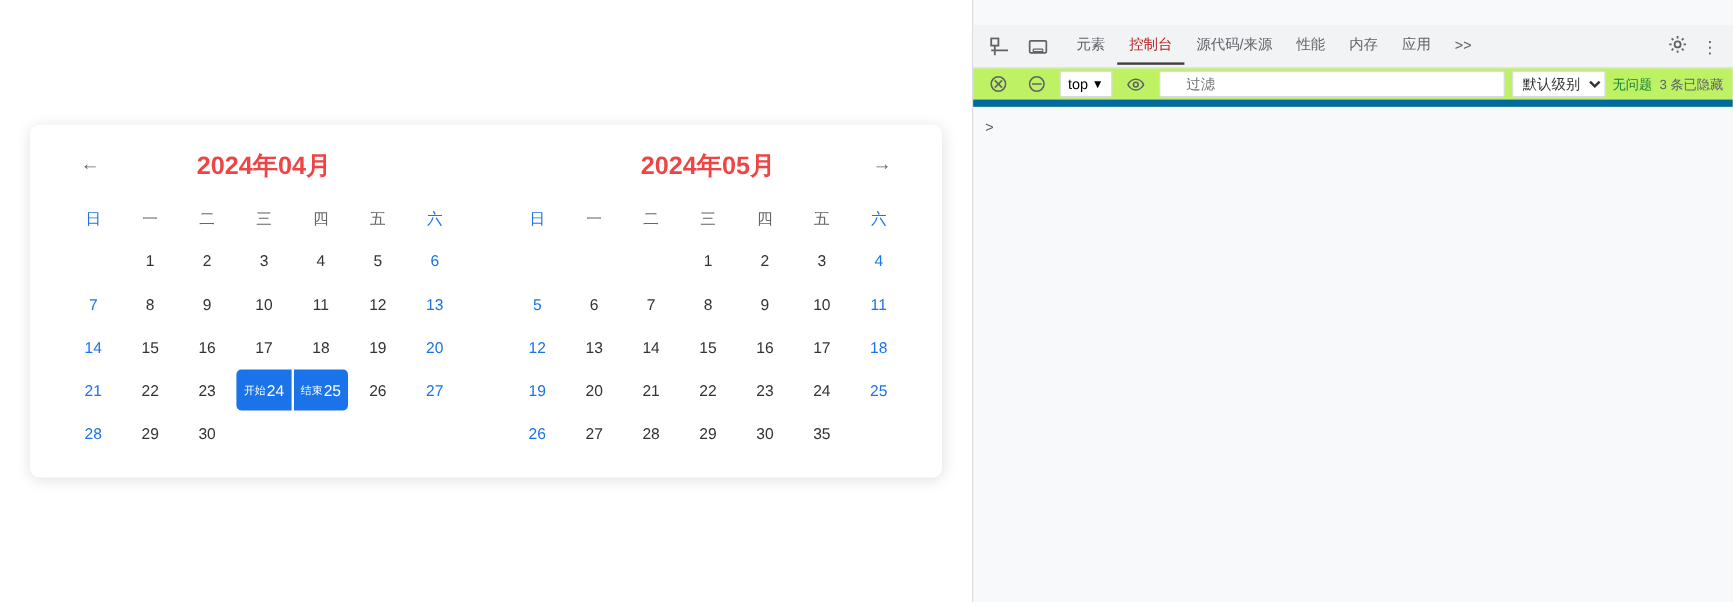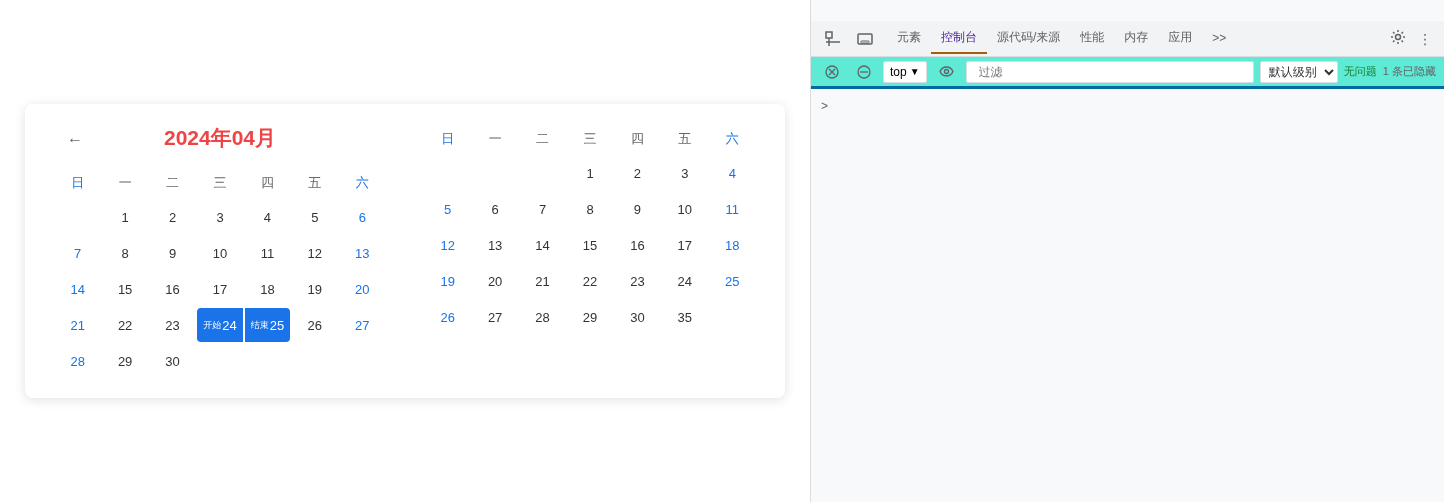--- a/index.html
+++ b/index.html
@@ -162,40 +162,40 @@
 
     .tab-item {
       padding: 6px 10px;
       font-size: 12px;
       color: #5f6368;
       cursor: pointer;
       border-bottom: 2px solid transparent;
       white-space: nowrap;
     }
     .tab-item.active {
-      color: #4c1d95;
-      border-bottom: 2px solid #a16207;
+      color: #b91c1c;
+      border-bottom: 2px solid #404040;
     }
 
     .devtools-console-toolbar {
       display: flex;
       align-items: center;
-      background: #5eead4;
-      border-bottom: 3px solid #0369a1;
+      background: #bef264;
+      border-bottom: 6px solid #0369a1;
       padding: 4px 8px;
       gap: 6px;
       height: 32px;
     }
 
     .console-filter-input {
       flex: 1;
       height: 22px;
       border: 1px solid #dadce0;
       border-radius: 2px;
-      padding: 0 12px;
+      padding: 0 22px;
       font-size: 12px;
       background: #fff;
       color: #333;
       outline: none;
     }
 
     .level-select {
       height: 22px;
       border: 1px solid #dadce0;
       border-radius: 2px;
@@ -329,20 +329,25 @@
         <div class="day-cell">29</div>
         <div class="day-cell">30</div>
         <div class="day-cell empty"></div>
         <div class="day-cell empty"></div>
         <div class="day-cell empty"></div>
         <div class="day-cell empty"></div>
       </div>
     </div>
 
     <div class="calendar">
+      <div class="calendar-header">
+        <button class="nav-btn hidden">←</button>
+        <span class="calendar-title">2024年05月</span>
+        <button class="nav-btn">→</button>
+      </div>
       <div class="calendar-grid">
 
         <div class="day-header sun">日</div>
         <div class="day-header weekday">一</div>
         <div class="day-header weekday">二</div>
         <div class="day-header weekday">三</div>
         <div class="day-header weekday">四</div>
         <div class="day-header weekday">五</div>
         <div class="day-header sat">六</div>
 
@@ -454,20 +459,20 @@
       </svg>
     </button>
 
     <input class="console-filter-input" type="text" placeholder="过滤" style="">
 
     <select class="level-select">
       <option>默认级别</option>
     </select>
 
     <span class="no-issues-badge">无问题</span>
-    <span class="hidden-count">1 条已隐藏</span>
+    <span class="hidden-count">3 条已隐藏</span>
   </div>
 
   <div class="console-content">
     <button class="console-expand-btn">&gt;</button>
   </div>
 
 </div>
 
 </body></html>

